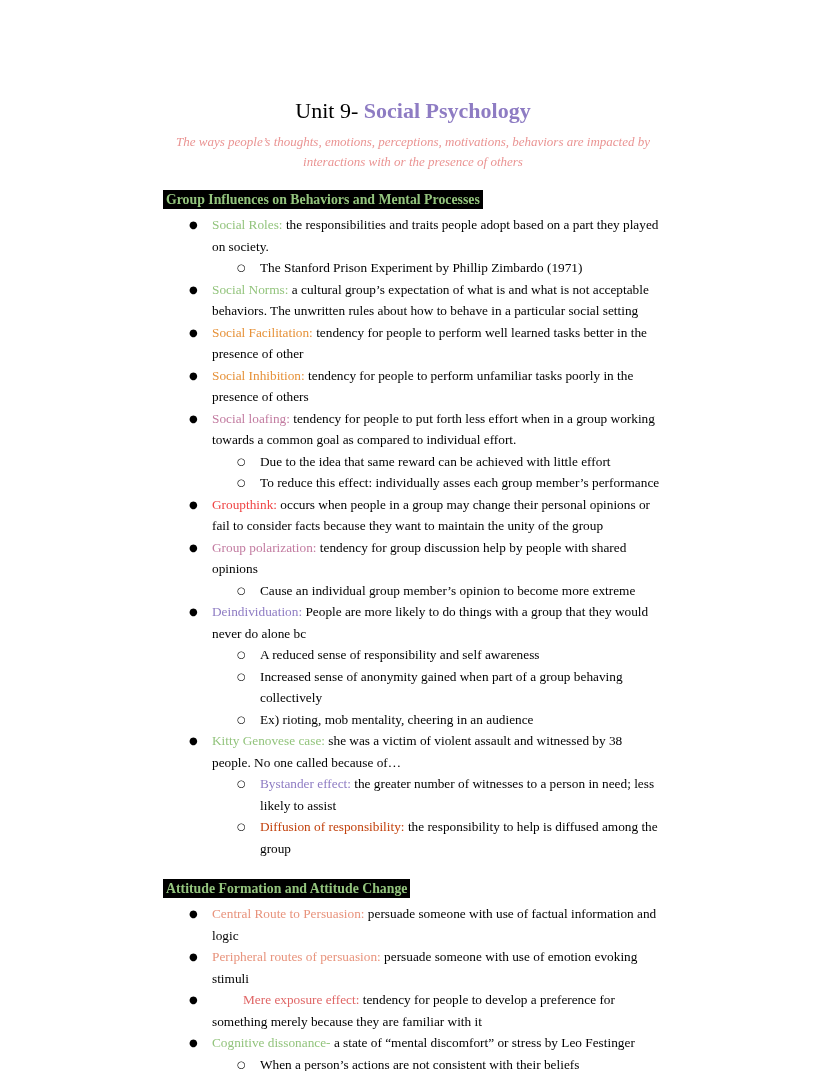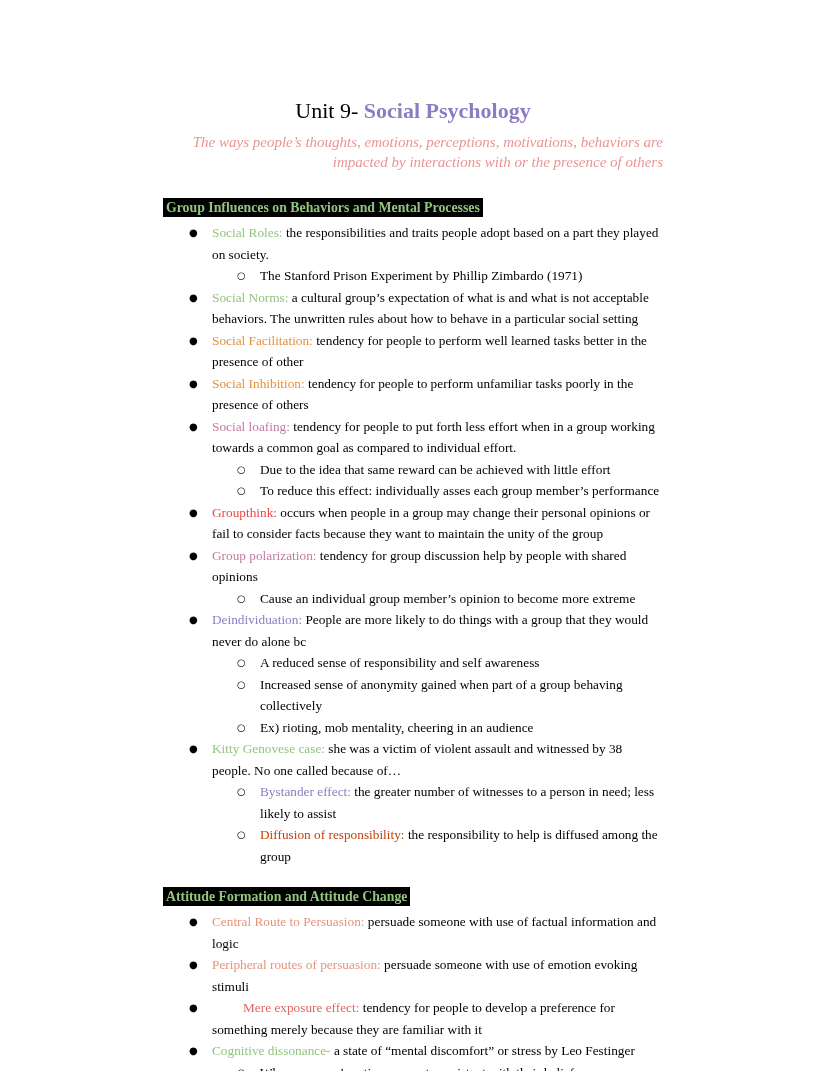--- a/index.html
+++ b/index.html
@@ -16,28 +16,28 @@
   .title {
     font-size: 22px;
     font-weight: 400;
     text-align: center;
     margin: 0;
     line-height: 27px;
   }
   .title-em { font-weight: 700; }
   .subtitle {
     font-style: italic;
-    font-size: 15px;
+    font-size: 13px;
     line-height: 20px;
-    text-align: right;
+    text-align: center;
     margin: 8px auto 12px auto;
     max-width: 634px;
   }
   .section { margin-top: 20px; }
-  .section:first-of-type { margin-top: 26px; }
+  .section:first-of-type { margin-top: 18px; }
   .section-heading {
     display: inline-block;
     font-weight: 700;
     font-size: 13.8px;
     line-height: 17px;
     padding: 1px 3px;
   }
   .items { margin-top: 5px; }
   .item {
     display: flex;

